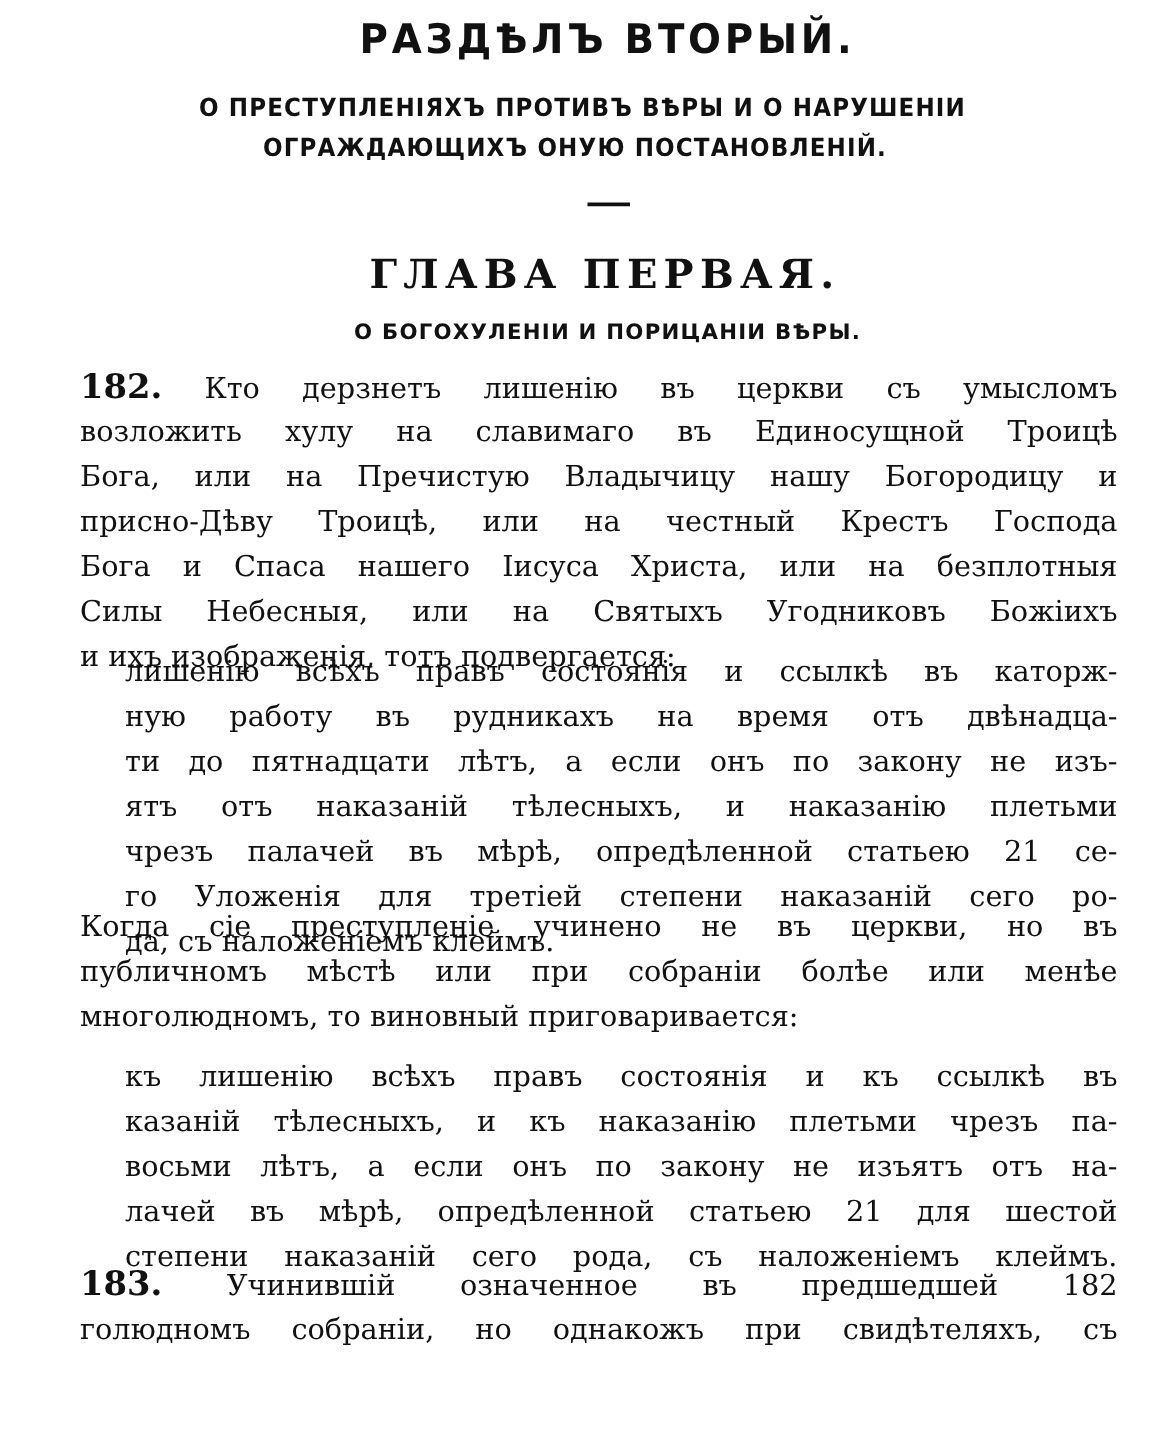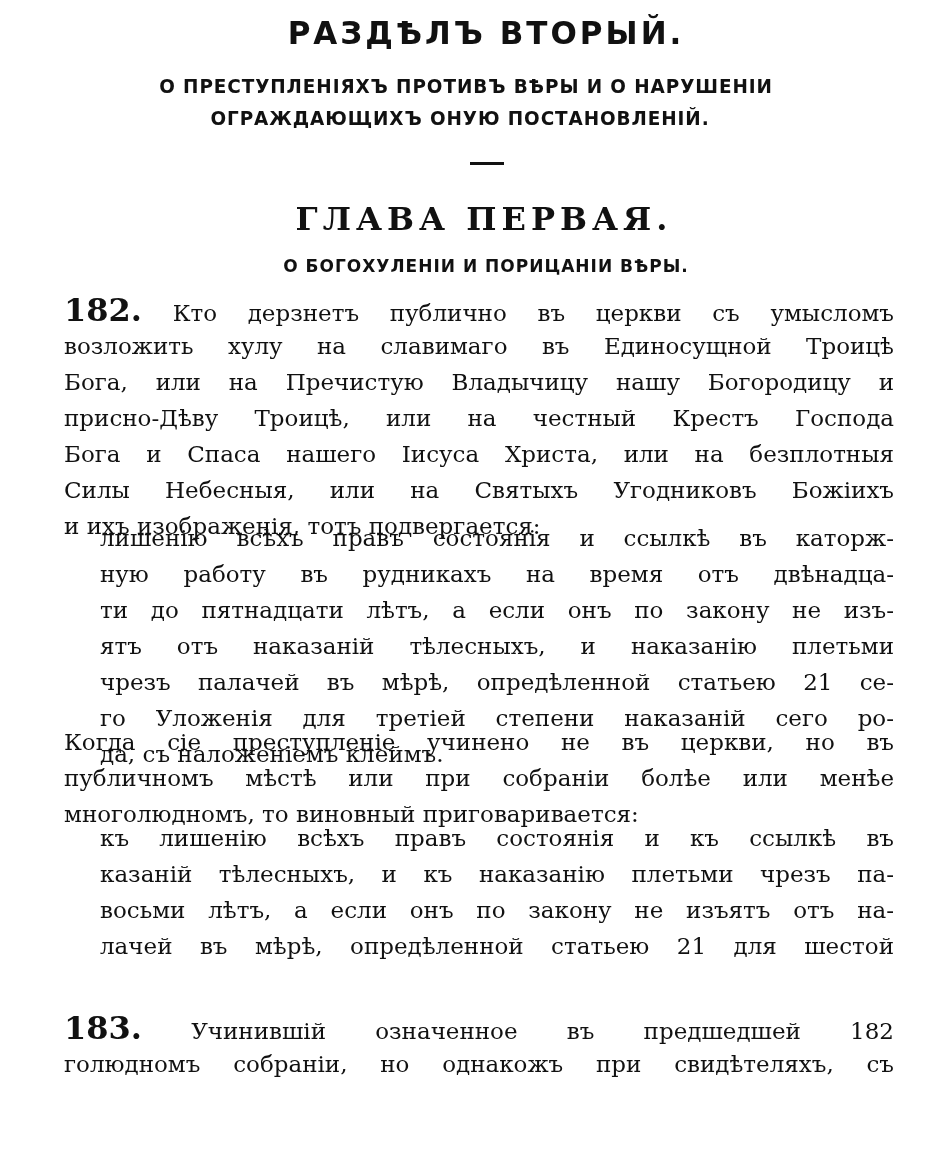--- a/index.html
+++ b/index.html
@@ -93,45 +93,45 @@
   .line.last {
     text-align-last: left;
   }
   .indent {
     left: 100px;
     width: 794px;
     margin-top: 12px;
   }
   .art-num {
     font-weight: bold;
-    font-size: 32px;
+    font-size: 27px;
     margin-top: 40px;
   }
   .p1 { top: 292px; }
   .p1-sub { top: 508px; }
   .p2 { top: 724px; }
-  .p2-sub { top: 808px; }
+  .p2-sub { top: 832px; }
   .p3 { top: 1010px; }
 </style>
 </head>
 <body>
 
 <div class="page">
 
   <div class="center section-title">РАЗДѢЛЪ ВТОРЫЙ.</div>
   <div class="center section-sub l1">О ПРЕСТУПЛЕНІЯХЪ ПРОТИВЪ ВѢРЫ И О НАРУШЕНІИ</div>
   <div class="center section-sub l2">ОГРАЖДАЮЩИХЪ ОНУЮ ПОСТАНОВЛЕНІЙ.</div>
 
   <div class="rule"></div>
 
   <div class="center chapter-title">ГЛАВА ПЕРВАЯ.</div>
   <div class="center chapter-sub">О БОГОХУЛЕНІИ И ПОРИЦАНІИ ВѢРЫ.</div>
 
   <div class="text p1">
-    <span class="line"><span class="art-num">182.</span> <span>Кто дерзнетъ публично въ церкви съ умысломъ</span></span>
+    <span class="line"><span class="art-num">182.</span> <span>Кто дерзнетъ лишенію въ церкви съ умысломъ</span></span>
     <span class="line">возложить хулу на славимаго въ Единосущной Троицѣ</span>
     <span class="line">Бога, или на Пречистую Владычицу нашу Богородицу и</span>
     <span class="line">присно-Дѣву Троицѣ, или на честный Крестъ Господа</span>
     <span class="line">Бога и Спаса нашего Іисуса Христа, или на безплотныя</span>
     <span class="line">Силы Небесныя, или на Святыхъ Угодниковъ Божіихъ</span>
     <span class="line last">и ихъ изображенія, тотъ подвергается:</span>
   </div>
 
   <div class="text indent p1-sub">
     <span class="line">лишенію всѣхъ правъ состоянія и ссылкѣ въ каторж-</span>
@@ -147,20 +147,21 @@
     <span class="line">Когда сіе преступленіе учинено не въ церкви, но въ</span>
     <span class="line">публичномъ мѣстѣ или при собраніи болѣе или менѣе</span>
     <span class="line last">многолюдномъ, то виновный приговаривается:</span>
   </div>
 
   <div class="text indent p2-sub">
     <span class="line">къ лишенію всѣхъ правъ состоянія и къ ссылкѣ въ</span>
     <span class="line">казаній тѣлесныхъ, и къ наказанію плетьми чрезъ па-</span>
     <span class="line">восьми лѣтъ, а если онъ по закону не изъятъ отъ на-</span>
     <span class="line">лачей въ мѣрѣ, опредѣленной статьею 21 для шестой</span>
+    <span class="line">степени наказаній сего рода, съ наложеніемъ клеймъ.</span>
   </div>
 
   <div class="text p3">
     <span class="line"><span class="art-num">183.</span> <span>Учинившій означенное въ предшедшей 182</span></span>
     <span class="line">голюдномъ собраніи, но однакожъ при свидѣтеляхъ, съ</span>
   </div>
 
 </div>
 
 </body></html>

